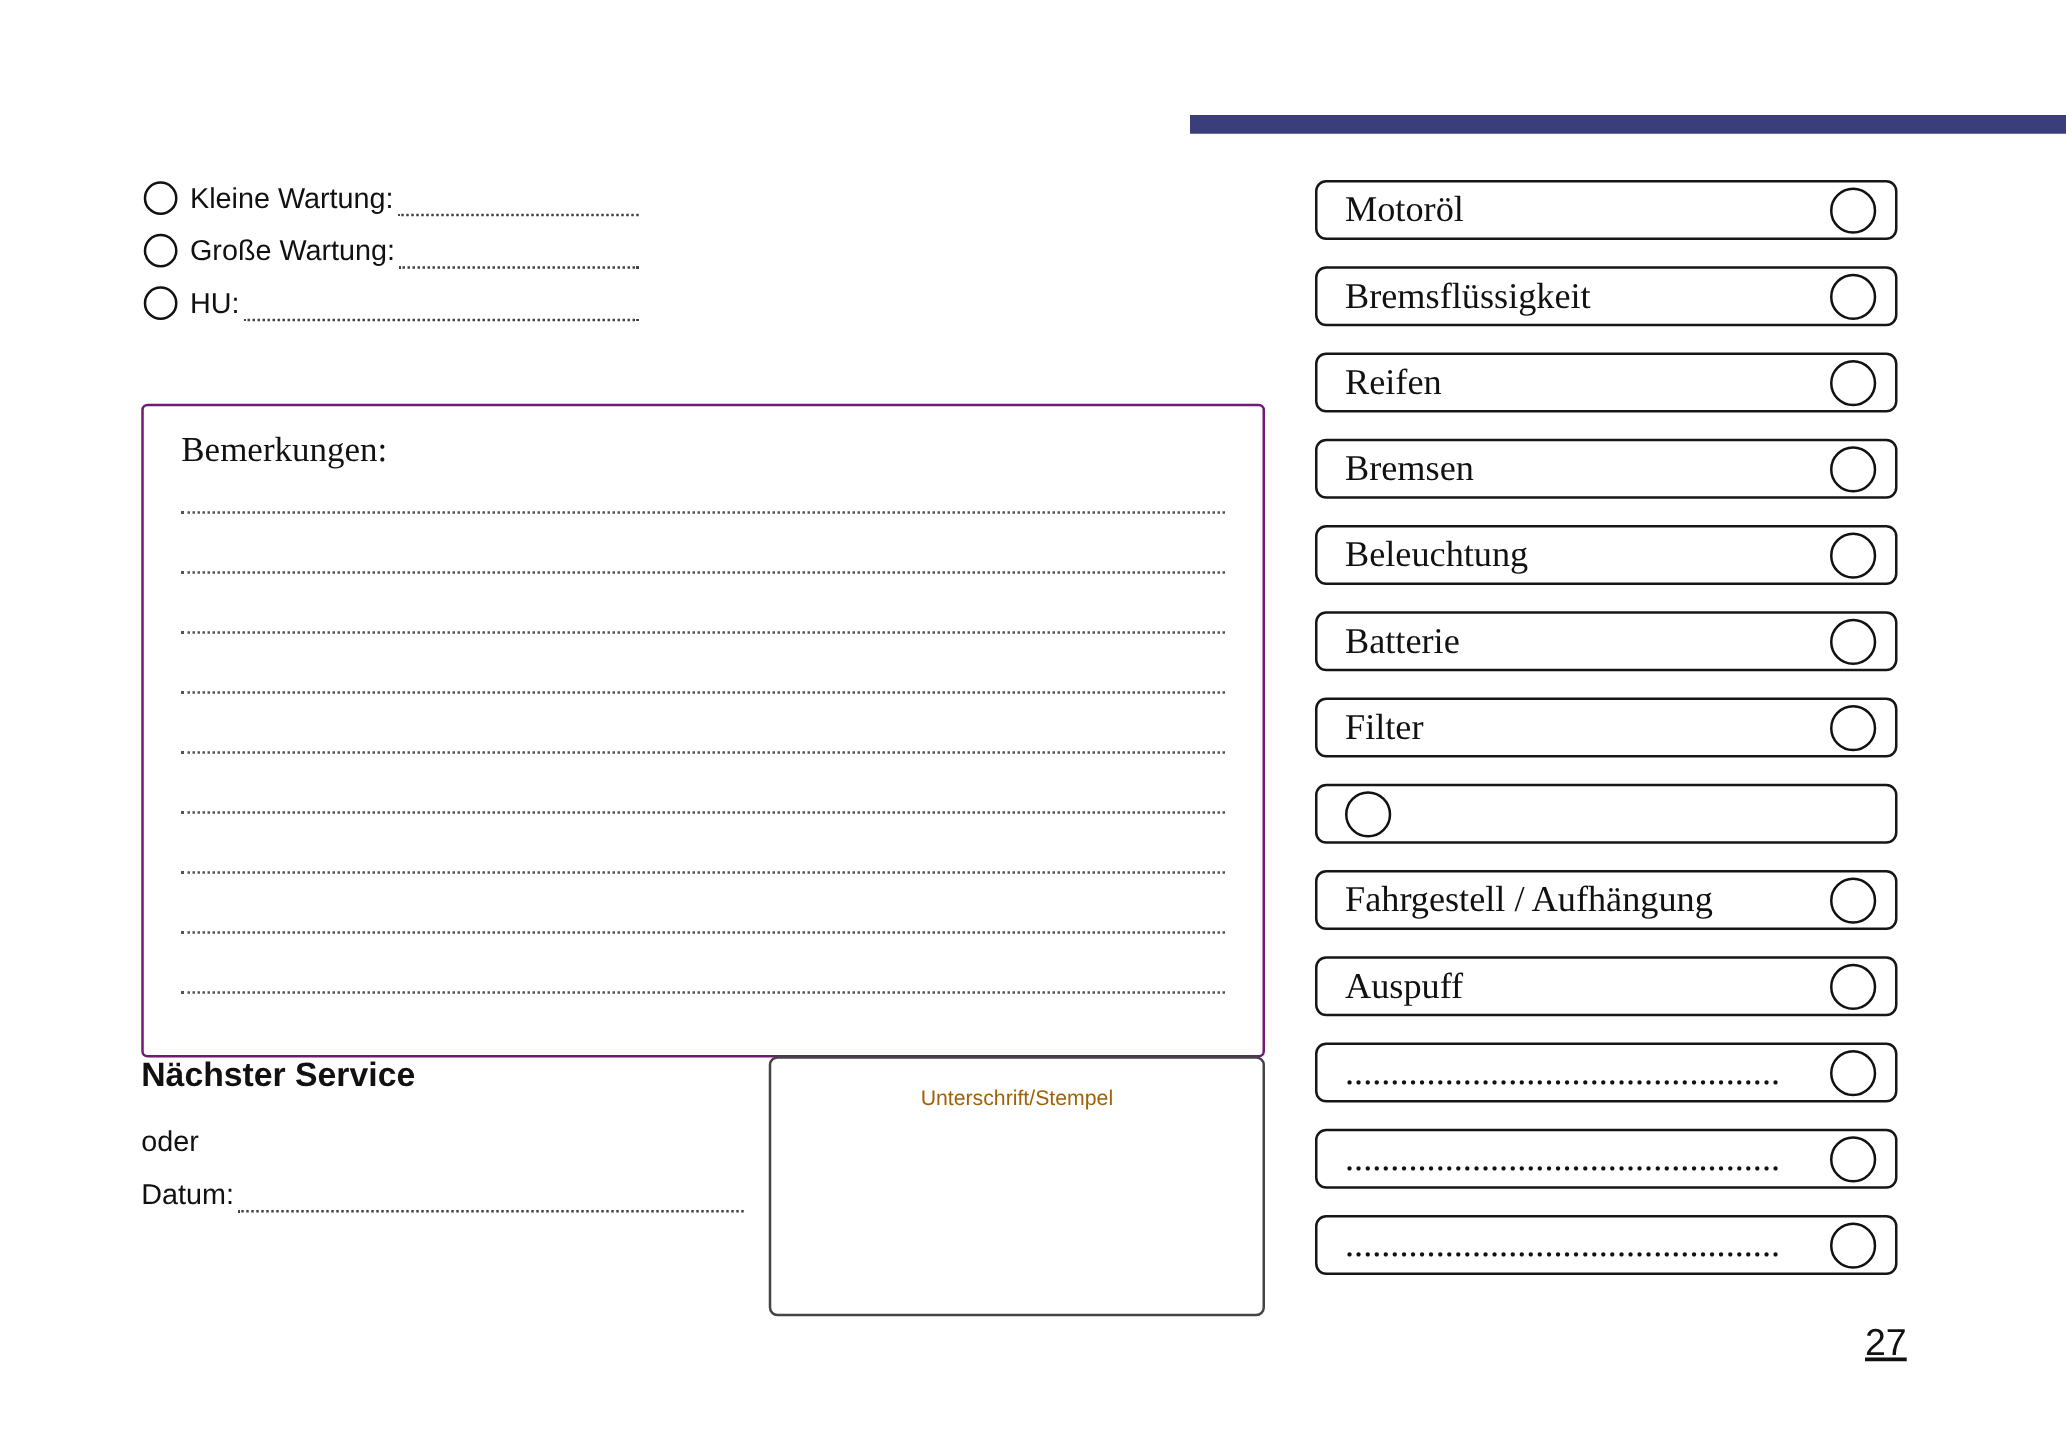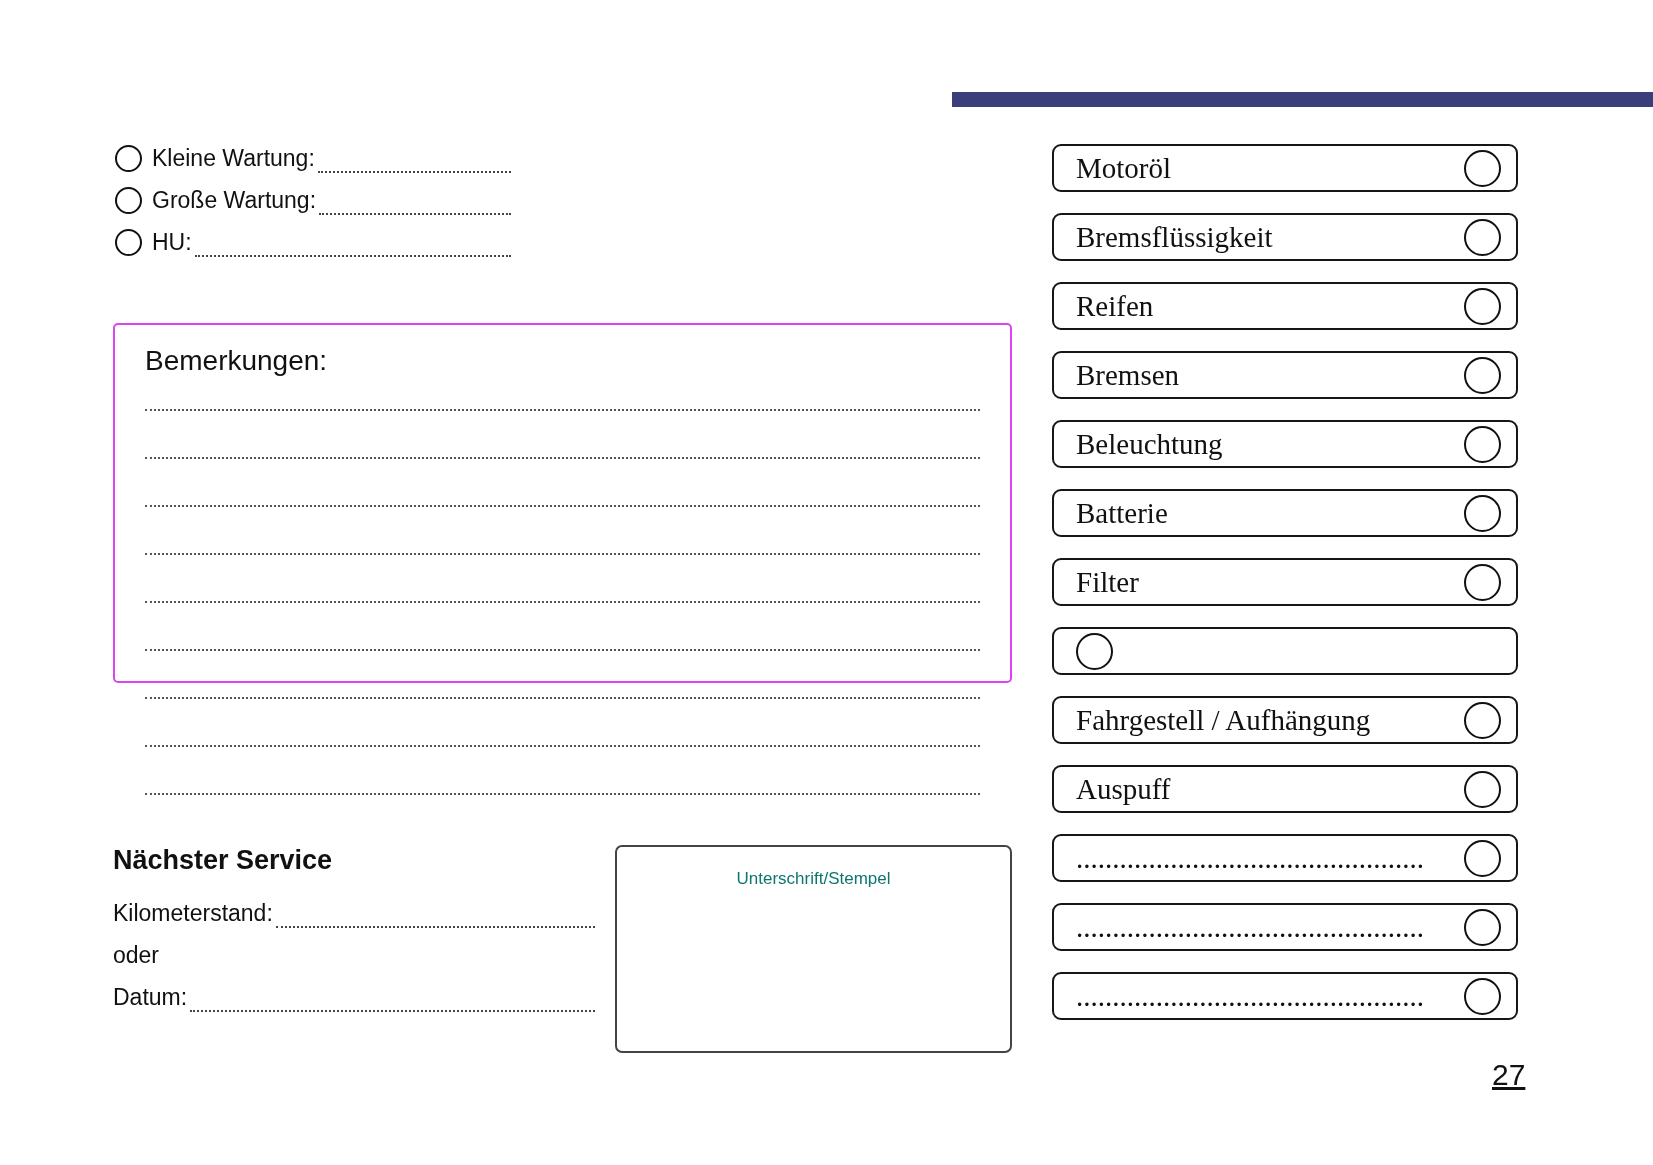--- a/index.html
+++ b/index.html
@@ -38,25 +38,26 @@
     flex: 1;
     height: 28px;
     border-bottom: 2px dotted #444;
     margin-left: 3px;
   }
 
   
   .remarks-box {
     position: absolute;
     left: 113px; top: 323px;
-    width: 899px; height: 360px;
-    border: 2px solid #d946ef;
+    width: 899px; height: 523px;
+    border: 2px solid #701a75;
     border-radius: 5px;
     box-sizing: border-box;
     padding-top: 20px;
+    font-family: Liberation Serif, serif;
   }
   .remarks-title { font-size: 28px; padding-left: 30px; }
   .remark-lines { margin-top: 8px; padding: 0 30px; }
   .remark-line { height: 46px; border-bottom: 2px dotted #555; }
   .remark-line:first-child { height: 24px; }
 
   
   .next-service { position: absolute; left: 113px; top: 845px; width: 482px; }
   .ns-title { font-size: 27px; font-weight: bold; margin-bottom: 16px; }
 
@@ -65,21 +66,21 @@
     position: absolute;
     left: 615px; top: 845px;
     width: 397px; height: 208px;
     border: 2px solid #444;
     border-radius: 7px;
     box-sizing: border-box;
     text-align: center;
     padding-top: 22px;
     background: #fff;
   }
-  .signature-label { font-size: 17px; color: #0f766e; }
+  .signature-label { font-size: 17px; color: #a16207; }
 
   
   .checklist { position: absolute; left: 1052px; top: 144px; width: 466px; }
   .check-item {
     display: flex;
     align-items: center;
     height: 48px;
     border: 2px solid #161616;
     border-radius: 9px;
     margin-bottom: 21px;
@@ -142,24 +143,20 @@
         <div class="remark-line"></div>
         <div class="remark-line"></div>
         <div class="remark-line"></div>
       </div>
   </div>
 
   <div class="next-service">
     <div class="ns-title">Nächster Service</div>
     <div>
         <div class="ns-row">
-          <span class="lbl">Kilometerstand:</span>
-          <span class="dots"></span>
-        </div>
-        <div class="ns-row">
           <span class="lbl">oder</span>
         </div>
         <div class="ns-row">
           <span class="lbl">Datum:</span>
           <span class="dots"></span>
         </div>
       </div>
   </div>
 
   <div class="signature-box">

